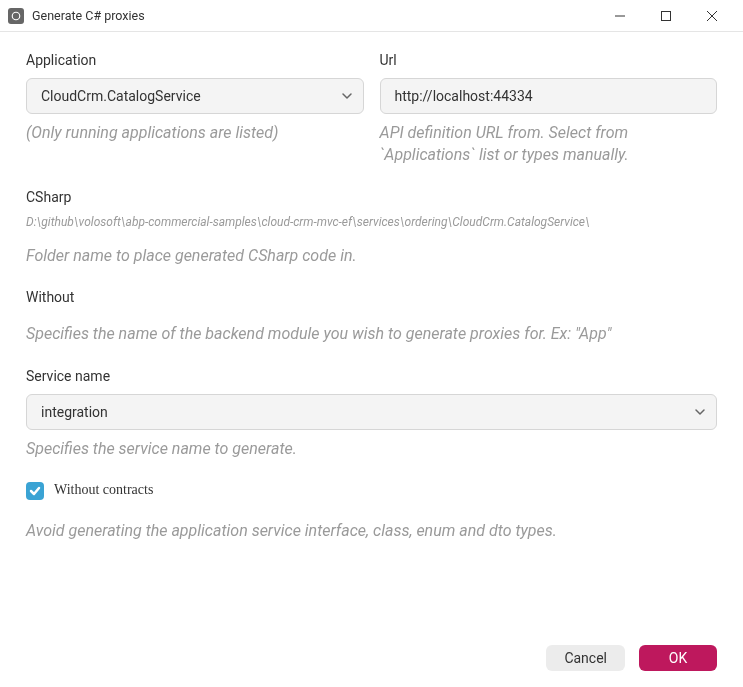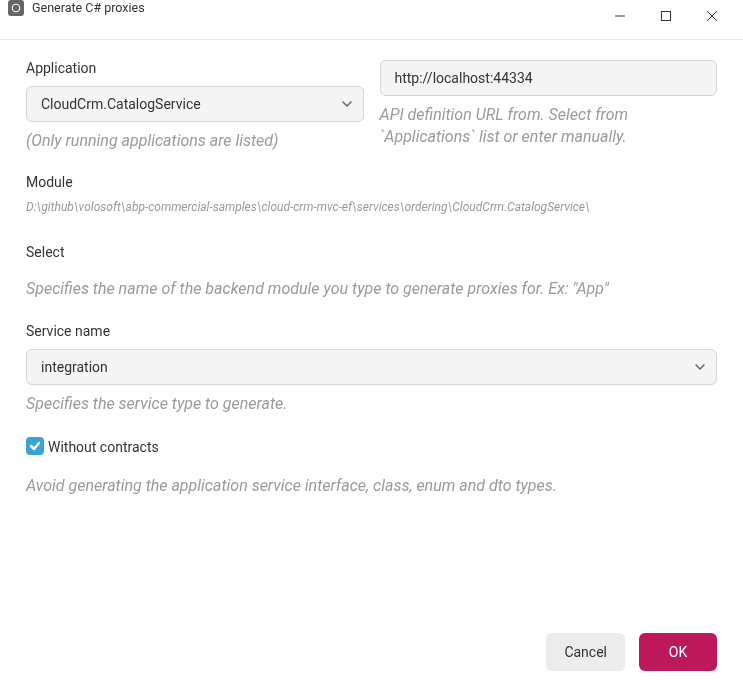--- a/index.html
+++ b/index.html
@@ -9,21 +9,22 @@
     }
     body {
       font-family: -apple-system, BlinkMacSystemFont, "Segoe UI", Roboto, sans-serif;
       background: #ffffff;
       width: 743px;
       height: 687px;
       overflow: hidden;
     }
     .titlebar {
       display: flex;
-      height: 40px;
+      align-items: center;
+      height: 32px;
       padding: 0 8px;
       border-bottom: 1px solid #e5e5e5;
     }
     .titlebar-icon {
       width: 16px;
       height: 16px;
       margin-right: 8px;
       border-radius: 3px;
       background: #666;
       display: flex;
@@ -125,23 +126,24 @@
     }
     .field-help {
       font-size: 16px;
       color: #9a9a9a;
       font-style: italic;
       margin-top: 8px;
       line-height: 1.4;
     }
     .checkbox-row {
       display: flex;
-      align-items: flex-end;
-      gap: 4px;
+      align-items: flex-start;
+      gap: 10px;
       margin-bottom: 12px;
+      font-family: Liberation Serif, serif;
     }
     .checkbox {
       width: 18px;
       height: 18px;
       border-radius: 4px;
       background: #3aa3d4;
       display: flex;
       align-items: center;
       justify-content: center;
       cursor: pointer;
@@ -158,21 +160,21 @@
     }
     .footer {
       position: absolute;
       bottom: 16px;
       right: 26px;
       display: flex;
       gap: 14px;
     }
     .btn {
       min-width: 78px;
-      height: 38px;
+      height: 26px;
       border-radius: 6px;
       font-size: 14px;
       border: none;
       cursor: pointer;
       font-family: inherit;
       padding: 0 18px;
     }
     .btn-cancel {
       background: #ececec;
       color: #333;
@@ -222,53 +224,55 @@
         <span class="chevron-wrap">
           <svg viewBox="0 0 14 14" fill="none">
               <path d="M3 5 L7 9 L11 5" stroke-width="1.5" stroke-linecap="round" stroke-linejoin="round"></path>
             </svg>
         </span>
       </div>
       <div class="field-help">(Only running applications are listed)</div>
     </div>
 
     <div class="field half">
+      <div class="field-label">Url</div>
       <div class="field-input-wrap">
         <input class="field-input" value="http://localhost:44334" style="">
       </div>
-      <div class="field-help">API definition URL from. Select from `Applications` list or enter manually.</div>
+      <div class="field-help">API definition URL from. Select from `Applications` list or types manually.</div>
     </div>
   </div>
 
   <div class="row">
     <div class="field full">
-      <div class="field-label">Module</div>
+      <div class="field-label">CSharp</div>
       <div class="field-path">D:\github\volosoft\abp-commercial-samples\cloud-crm-mvc-ef\services\ordering\CloudCrm.CatalogService\</div>
+      <div class="field-help">Folder name to place generated CSharp code in.</div>
     </div>
   </div>
 
   <div class="row">
     <div class="field full">
-      <div class="field-label">Select</div>
-      <div class="field-help">Specifies the name of the backend module you type to generate proxies for. Ex: "App"</div>
+      <div class="field-label">Without</div>
+      <div class="field-help">Specifies the name of the backend module you wish to generate proxies for. Ex: "App"</div>
     </div>
   </div>
 
   <div class="row">
     <div class="field full">
       <div class="field-label">Service name</div>
       <div class="field-input-wrap">
         <input class="field-input with-chevron" readonly="" value="integration" style="">
         <span class="chevron-wrap">
           <svg viewBox="0 0 14 14" fill="none">
               <path d="M3 5 L7 9 L11 5" stroke-width="1.5" stroke-linecap="round" stroke-linejoin="round"></path>
             </svg>
         </span>
       </div>
-      <div class="field-help">Specifies the service type to generate.</div>
+      <div class="field-help">Specifies the service name to generate.</div>
     </div>
   </div>
 
   <div class="field full">
     <div class="checkbox-row">
       <div class="checkbox">
         <svg viewBox="0 0 12 12" fill="none">
             <path d="M2 6 L5 9 L10 3" stroke-linecap="round" stroke-linejoin="round"></path>
           </svg>
       </div>

